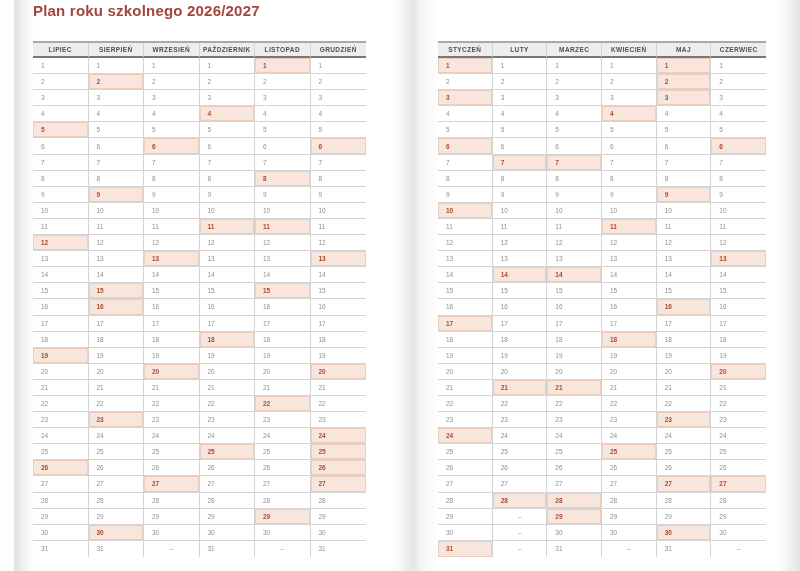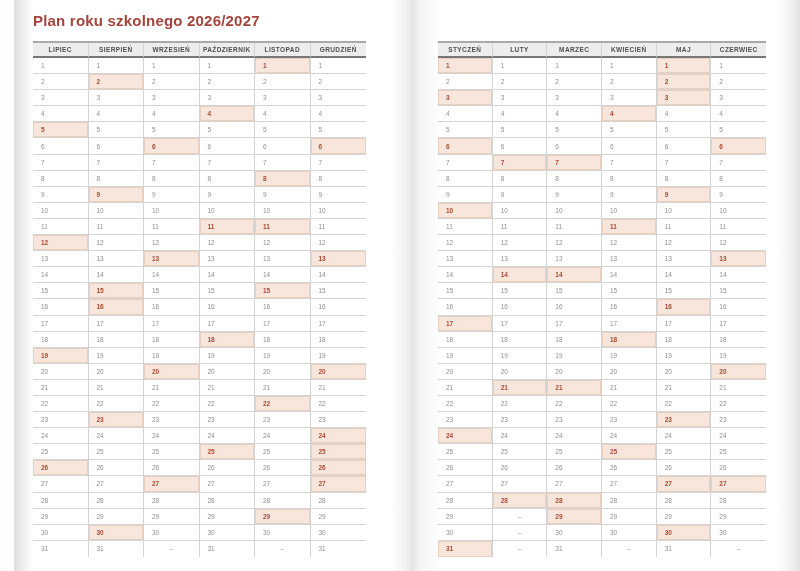--- a/index.html
+++ b/index.html
@@ -11,21 +11,21 @@
   }
   .canvas { position: relative; width: 800px; height: 571px; }
 
   .page {
     position: absolute; top: 0; height: 571px; background: #ffffff;
   }
   .page.left  { left: 20px;  width: 382px; }
   .page.right { left: 418px; width: 377px; }
 
   .title {
-    position: absolute; left: 13px; top: 12px; margin: 0;
+    position: absolute; left: 13px; top: 2px; margin: 0;
     font-size: 15px; font-weight: bold; letter-spacing: 0.2px;
     color: var(--c-title, #a4453c);
   }
 
   .cal {
     position: absolute; top: 41px;
     display: grid;
     grid-template-columns: repeat(6, 1fr);
     grid-template-rows: 15px repeat(31, 16.1px);
     border-top: 2px solid var(--c-border-top, #a9a9a9);

